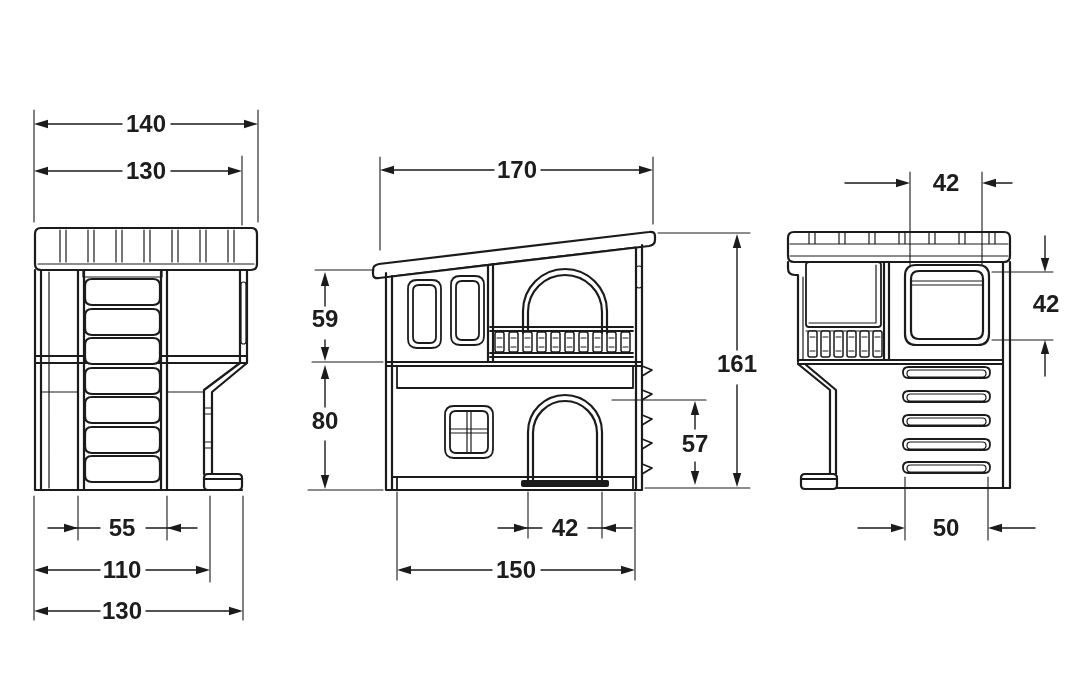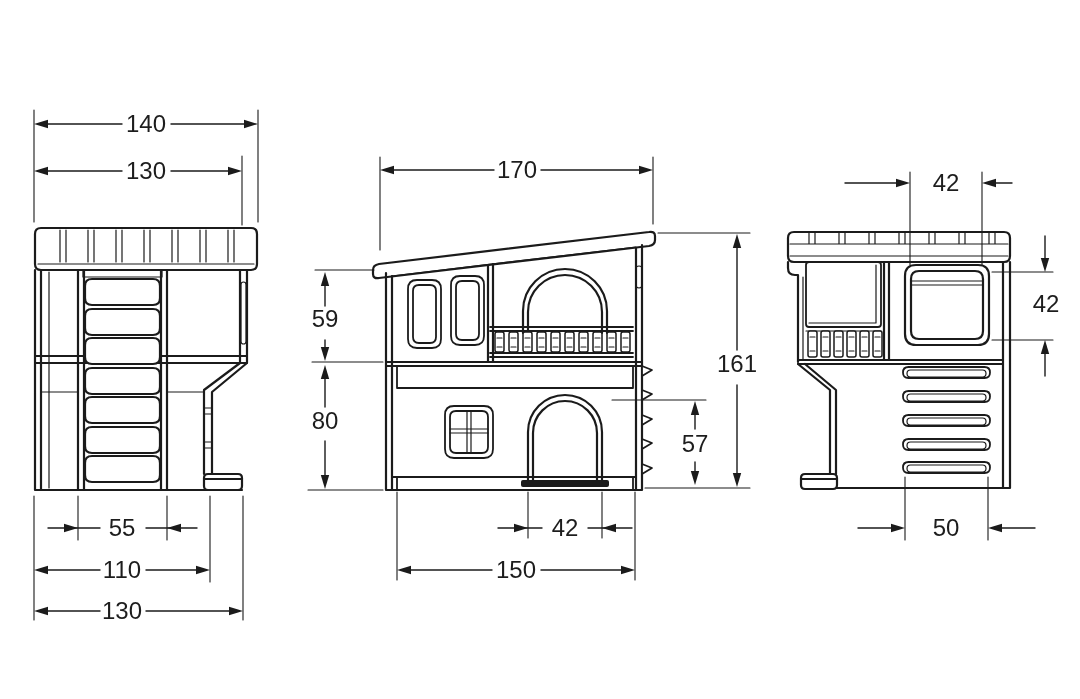--- a/index.html
+++ b/index.html
@@ -1,17 +1,17 @@
 <!DOCTYPE html>
 <html style="--line: #1b1b1b; --bg: #ffffff;"><head>
 <meta charset="utf-8">
 <style>
   :root{ --line:#1b1b1b; --bg:#ffffff; }
   html,body{margin:0;padding:0;background:#fff;}
-  .canvas{width:1080px;height:699px;background:var(--bg);position:relative;overflow:hidden;}
+  .canvas{width:1080px;height:699px;background:var(--bg);position:relative;overflow:hidden;font-weight:bold;}
   svg{display:block;}
   .ln{stroke:var(--line);fill:none;stroke-width:2.2;stroke-linecap:round;stroke-linejoin:round;}
   .md{stroke-width:1.8;}
   .tn{stroke-width:1.2;}
   .fw{fill:#ffffff;}
   .dim{stroke:var(--line);fill:none;stroke-width:1.4;stroke-linecap:round;}
   .ext{stroke:var(--line);fill:none;stroke-width:1.1;stroke-linecap:round;}
   .ah{fill:var(--line);stroke:none;}
   .solid{fill:var(--line);stroke:none;}
   text{font-family:"Liberation Sans",sans-serif;font-size:24px;fill:#1d1d1d;text-anchor:middle;}

